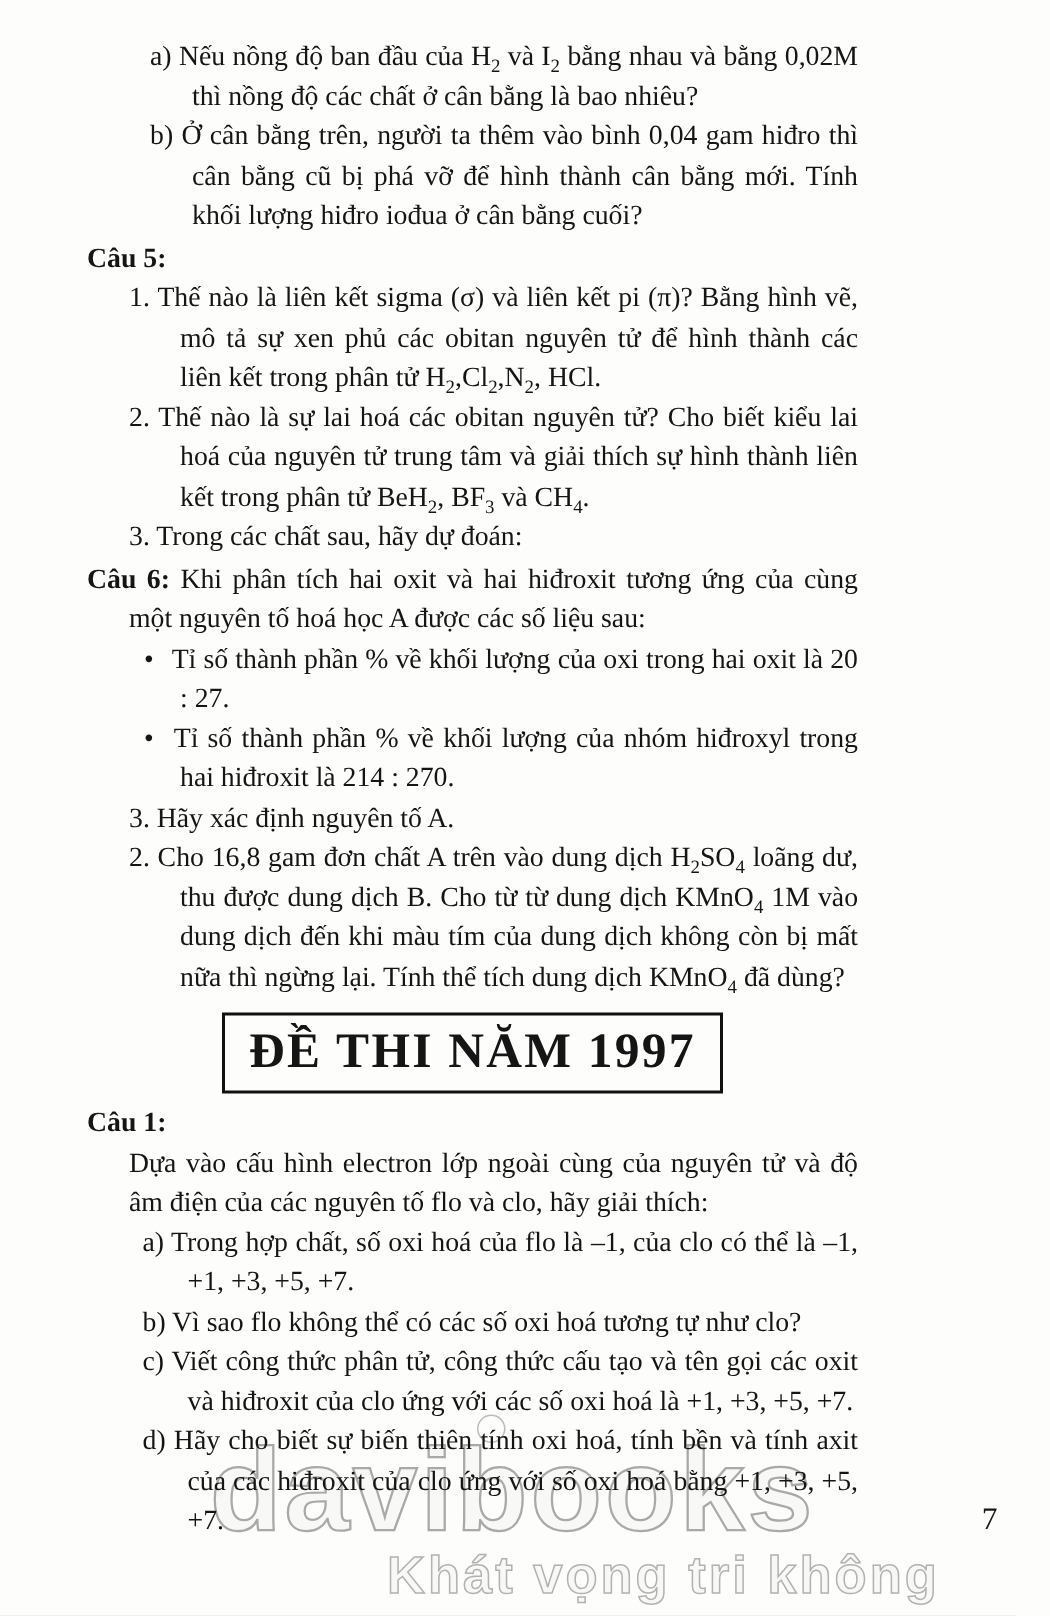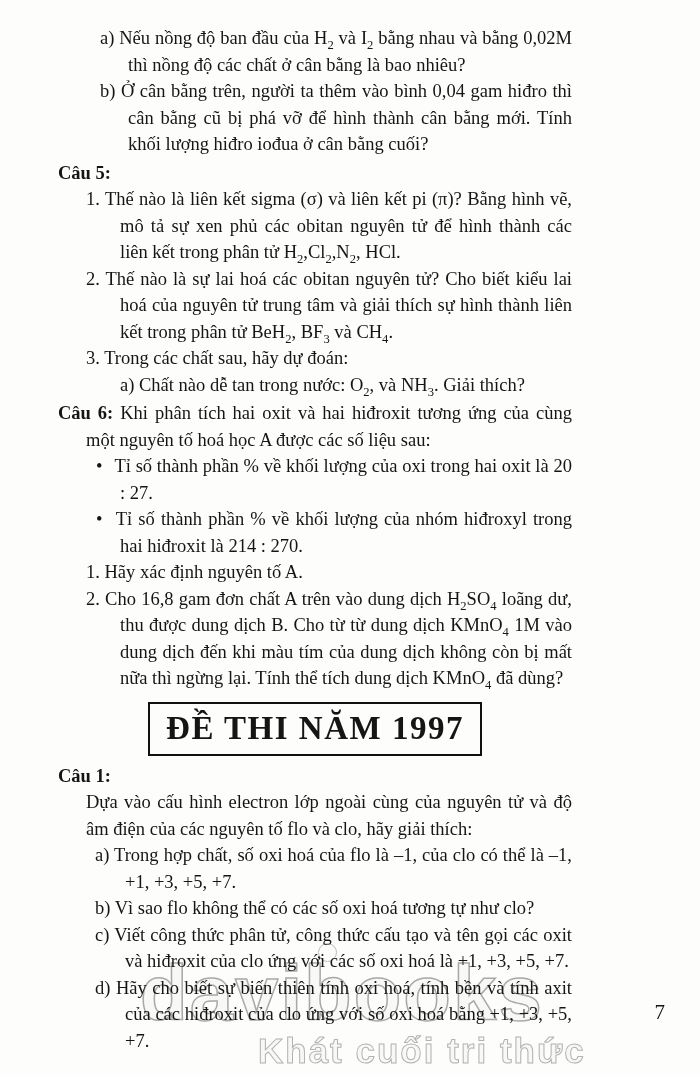--- a/index.html
+++ b/index.html
@@ -74,34 +74,33 @@
 
 <div class="page">
 
   <div class="doc-body" id="doc-body">
       <div class="blk item-a">a) Nếu nồng độ ban đầu của H<sub>2</sub> và I<sub>2</sub> bằng nhau và bằng 0,02M thì nồng độ các chất ở cân bằng là bao nhiêu?</div>
       <div class="blk item-a">b) Ở cân bằng trên, người ta thêm vào bình 0,04 gam hiđro thì cân bằng cũ bị phá vỡ để hình thành cân bằng mới. Tính khối lượng hiđro iođua ở cân bằng cuối?</div>
       <div class="blk heading">Câu 5:</div>
       <div class="blk item-num">1. Thế nào là liên kết sigma (σ) và liên kết pi (π)? Bằng hình vẽ, mô tả sự xen phủ các obitan nguyên tử để hình thành các liên kết trong phân tử H<sub>2</sub>,Cl<sub>2</sub>,N<sub>2</sub>, HCl.</div>
       <div class="blk item-num">2. Thế nào là sự lai hoá các obitan nguyên tử? Cho biết kiểu lai hoá của nguyên tử trung tâm và giải thích sự hình thành liên kết trong phân tử BeH<sub>2</sub>, BF<sub>3</sub> và CH<sub>4</sub>.</div>
       <div class="blk item-num">3. Trong các chất sau, hãy dự đoán:</div>
-      <div class="blk item-sub">a) Chất nào dễ tan trong nước: O<sub>2</sub>, và NH<sub>3</sub>. Giải thích?</div>
       <div class="blk para-cau"><strong>Câu 6:</strong> Khi phân tích hai oxit và hai hiđroxit tương ứng của cùng một nguyên tố hoá học A được các số liệu sau:</div>
       <div class="blk bullet"><span class="bu">•</span> Tỉ số thành phần % về khối lượng của oxi trong hai oxit là 20 : 27.</div>
       <div class="blk bullet"><span class="bu">•</span> Tỉ số thành phần % về khối lượng của nhóm hiđroxyl trong hai hiđroxit là 214 : 270.</div>
-      <div class="blk item-num">1. Hãy xác định nguyên tố A.</div>
+      <div class="blk item-num">3. Hãy xác định nguyên tố A.</div>
       <div class="blk item-num">2. Cho 16,8 gam đơn chất A trên vào dung dịch H<sub>2</sub>SO<sub>4</sub>  loãng dư, thu được dung dịch B. Cho từ từ dung dịch KMnO<sub>4</sub> 1M vào dung dịch đến khi màu tím của dung dịch không còn bị mất nữa thì ngừng lại. Tính thể tích dung dịch KMnO<sub>4</sub> đã dùng?</div>
       <div class="title-wrap"><span class="title-box">ĐỀ THI NĂM 1997</span></div>
       <div class="blk heading">Câu 1:</div>
       <div class="blk para-plain">Dựa vào cấu hình electron lớp ngoài cùng của nguyên tử và độ âm điện của các nguyên tố flo và clo, hãy giải thích:</div>
       <div class="blk item-abc">a) Trong hợp chất, số oxi hoá của flo là –1, của clo có thể là –1, +1, +3, +5, +7.</div>
       <div class="blk item-abc">b) Vì sao flo không thể có các số oxi hoá tương tự như clo?</div>
       <div class="blk item-abc">c) Viết công thức phân tử, công thức cấu tạo và tên gọi các oxit và hiđroxit của clo ứng với các số oxi hoá là +1, +3, +5, +7.</div>
       <div class="blk item-abc">d) Hãy cho biết sự biến thiên tính oxi hoá, tính bền và tính axit của các hiđroxit của clo ứng với số oxi hoá  bằng  +1, +3, +5, +7.</div>
     </div>
 
   <div class="wm-circle"></div>
   <div class="wm-brand">davibooks</div>
-  <div class="wm-slogan">Khát cuối tri thức</div>
+  <div class="wm-slogan">Khát vọng tri không</div>
 
   <div class="page-number">7</div>
 
 </div>
 
 </body></html>

